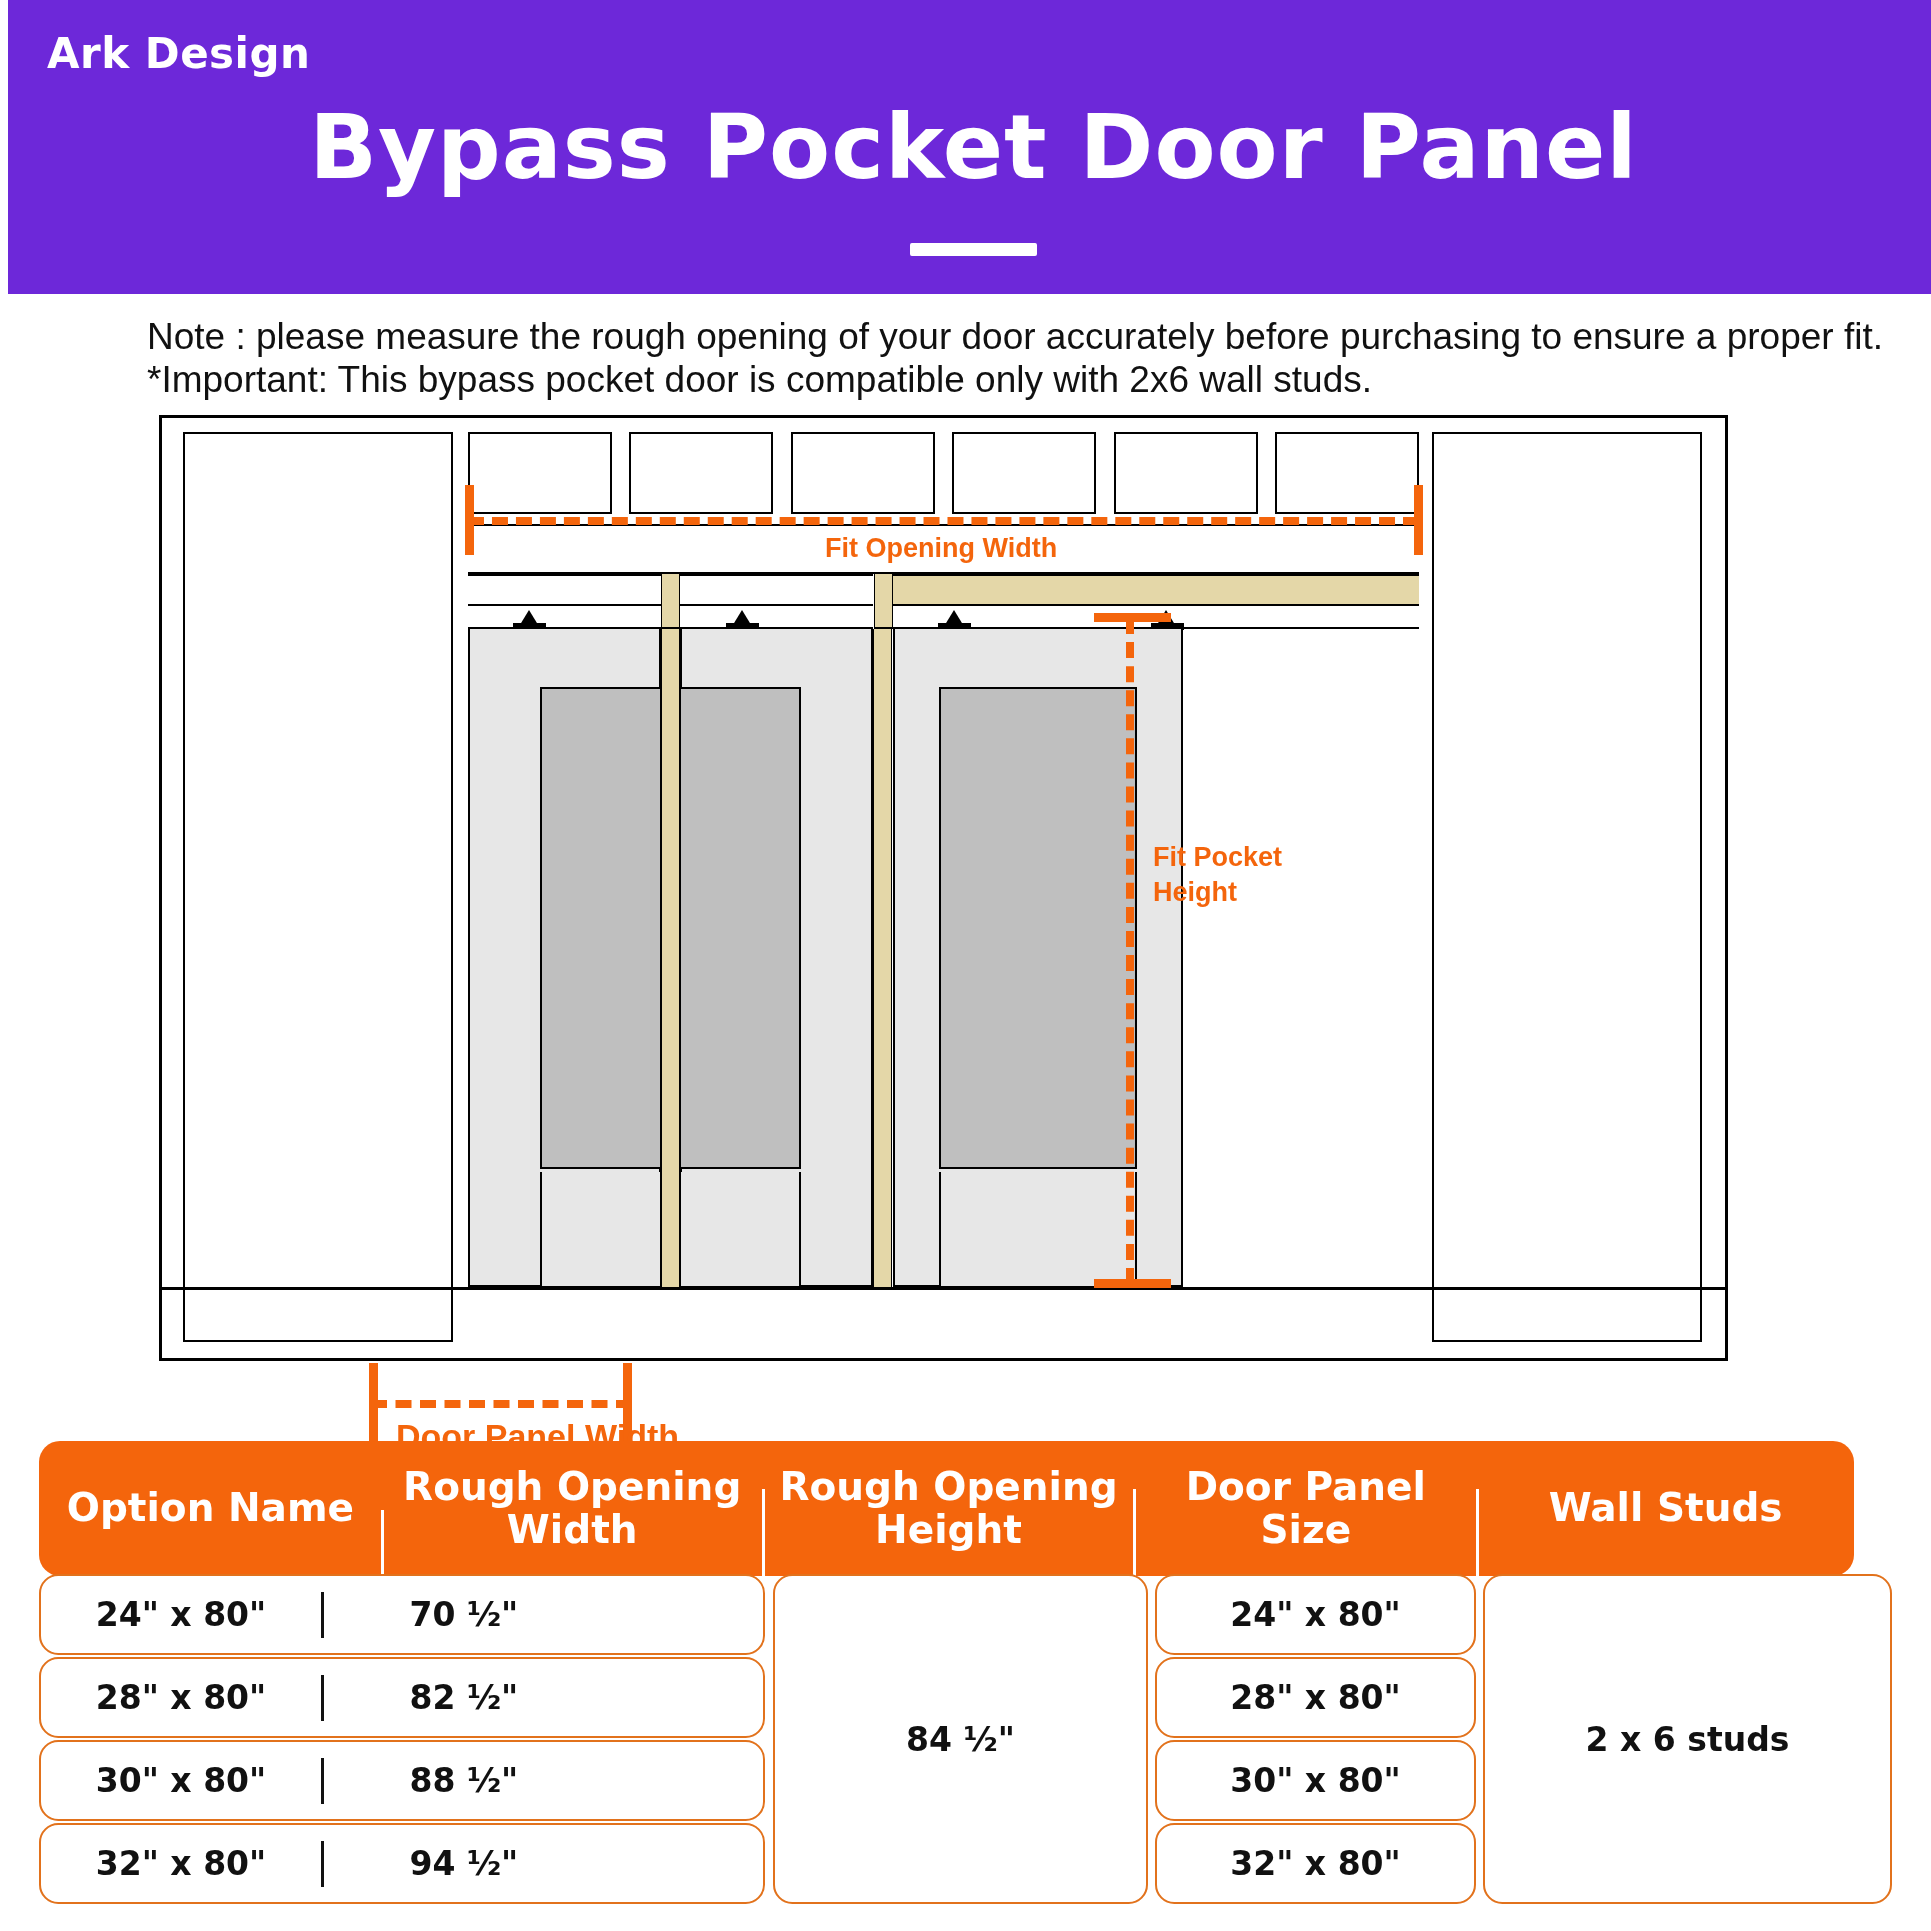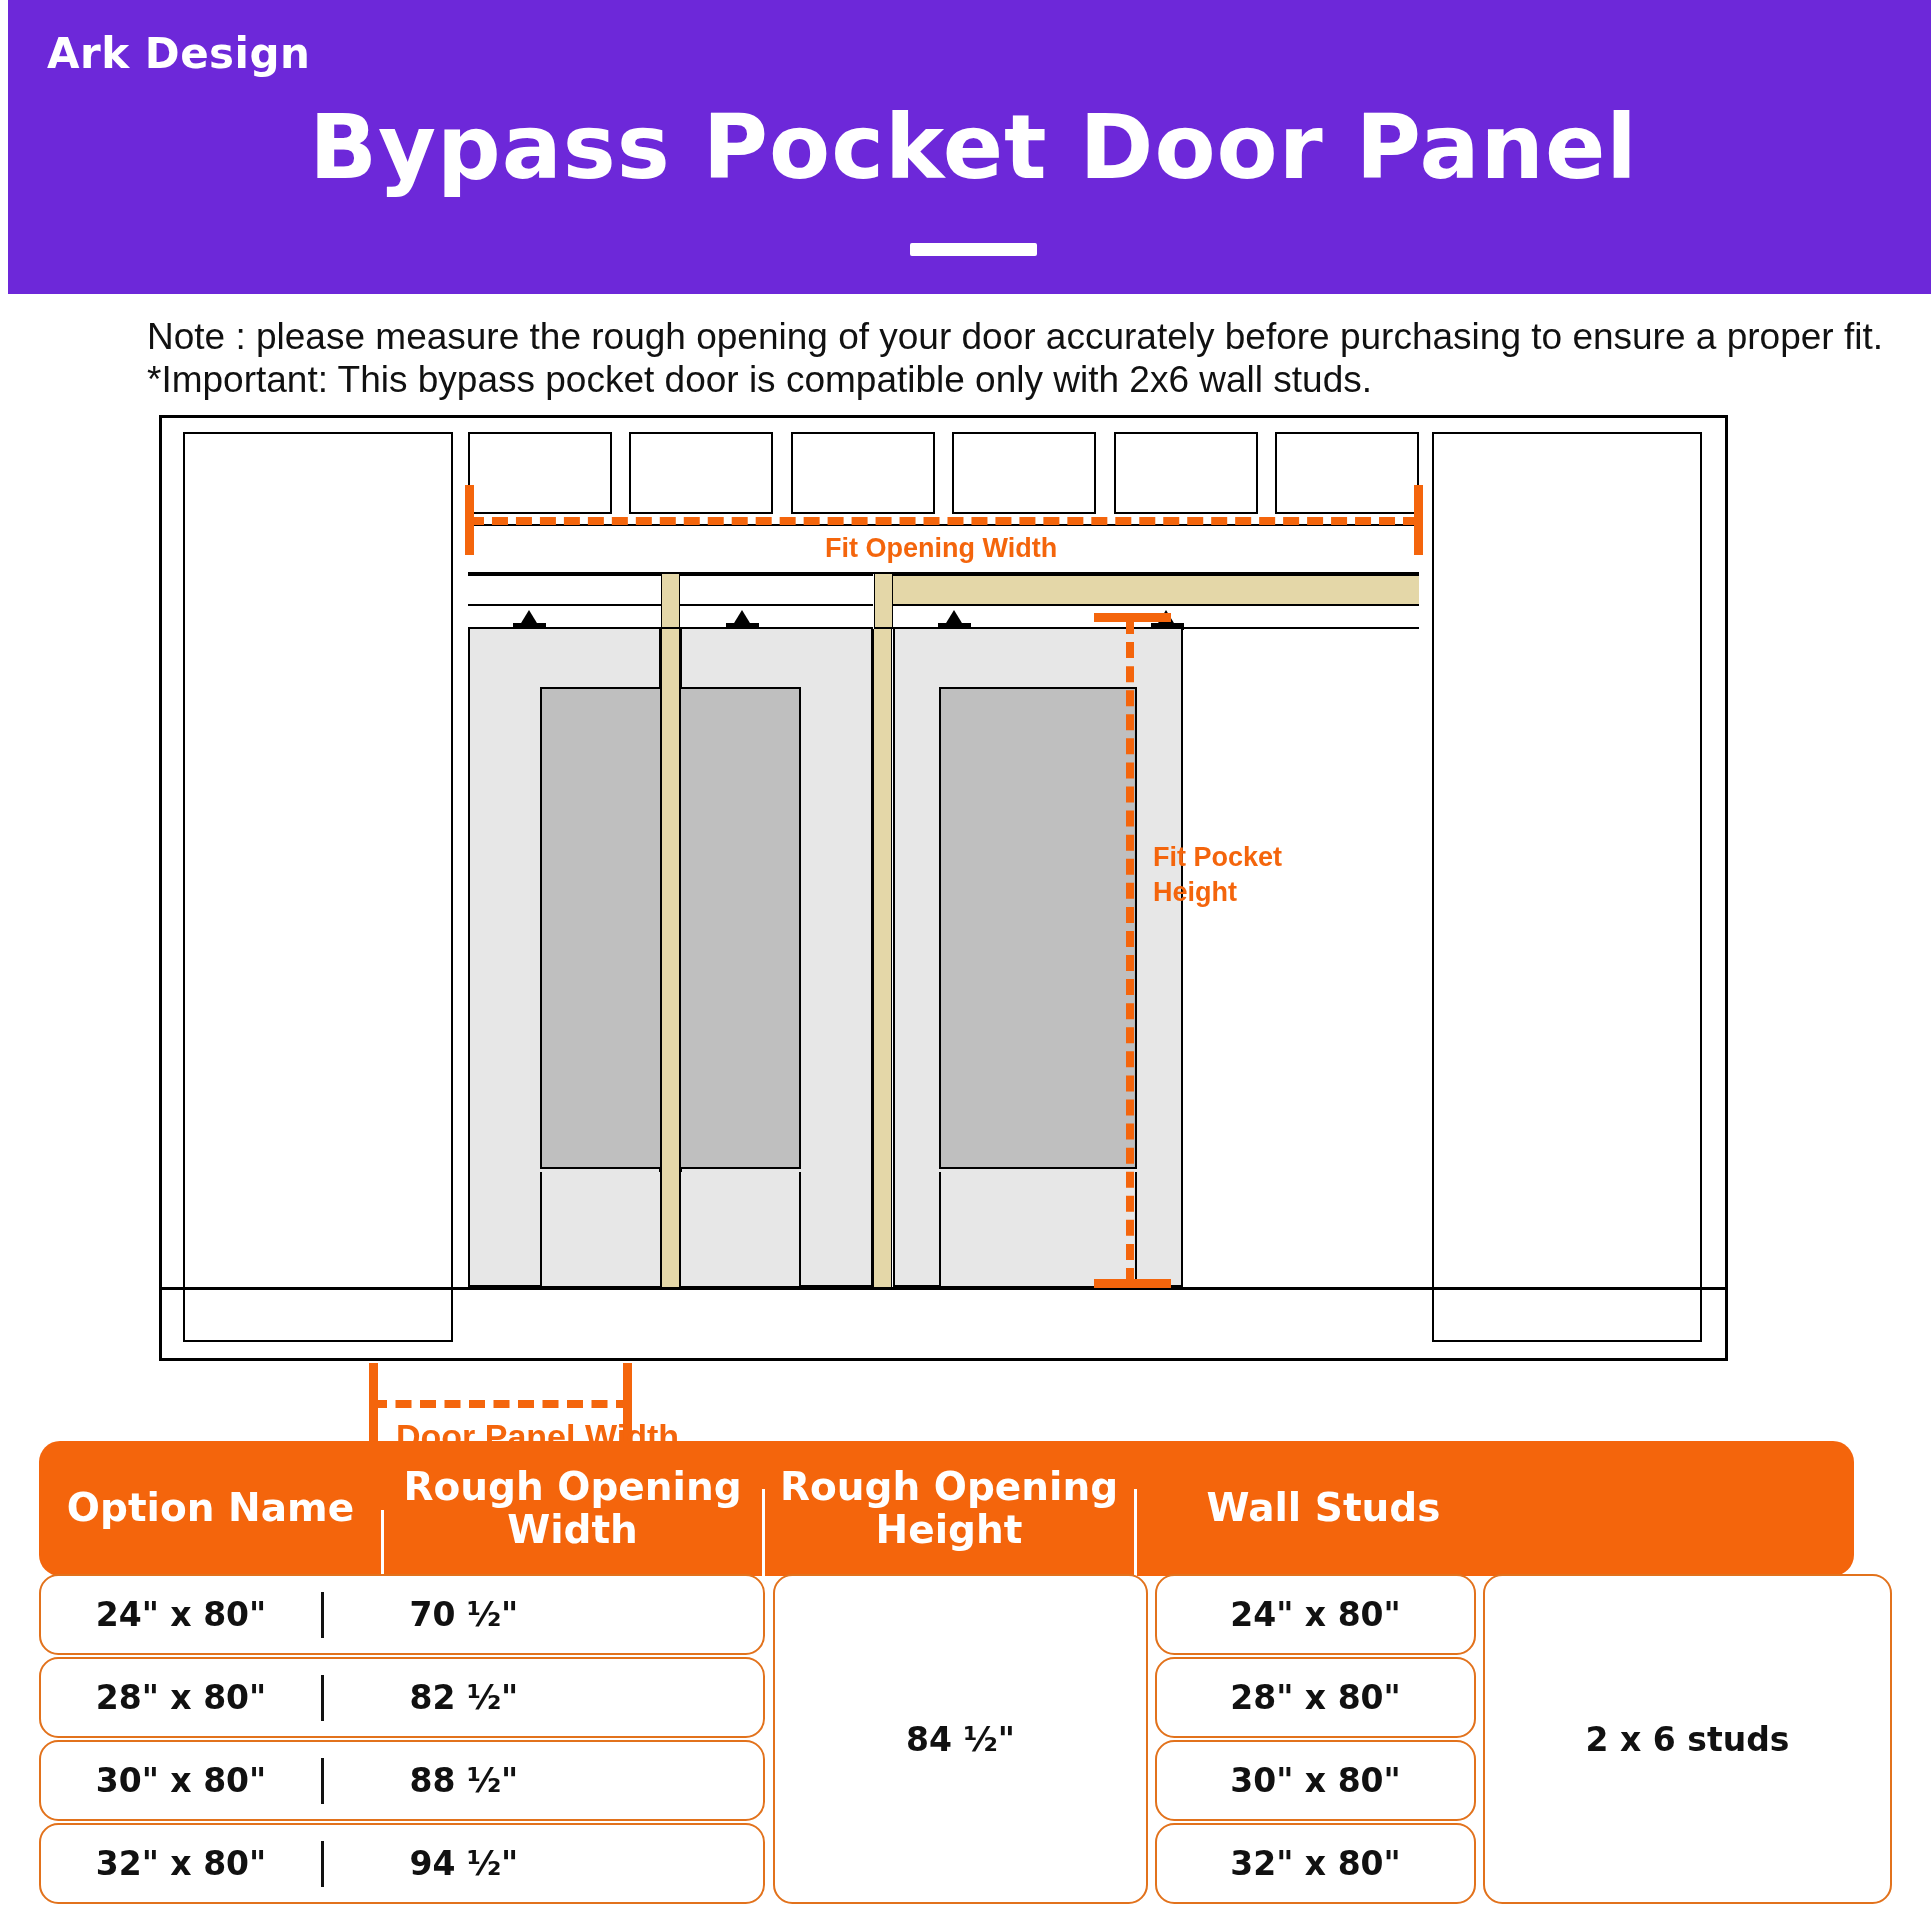--- a/index.html
+++ b/index.html
@@ -444,20 +444,25 @@
     <div class="th-cell" style="width:381px;">
       <div>Rough Opening</div>
       <div>Width</div>
       <span class="th-div" style="right:-1.9px;"></span>
     </div>
     <div class="th-cell" style="width:372px;">
       <div>Rough Opening</div>
       <div>Height</div>
       <span class="th-div" style="right:-1.9px;"></span>
     </div>
+    <div class="th-cell" style="width:343px;">
+      <div>Door Panel</div>
+      <div>Size</div>
+      <span class="th-div" style="right:-1.9px;"></span>
+    </div>
     <div class="th-cell" style="width:377px;">Wall Studs</div>
   </div>
 
   <div id="table-body">
 
     <div class="cell cell-split" style="left:0px; top:0px; width:726px; height:81px;">
       <div class="opt">24" x 80"</div>
       <div class="vdiv"></div>
       <div class="row-w">70 ½"</div>
     </div>

